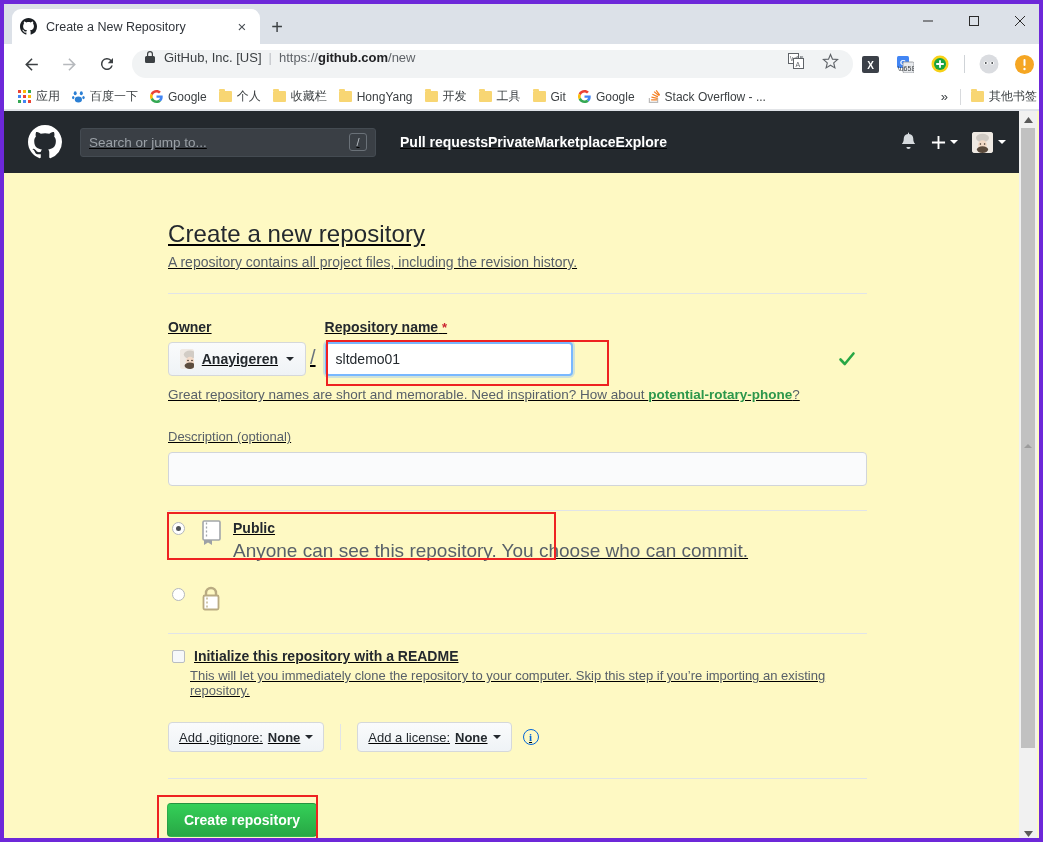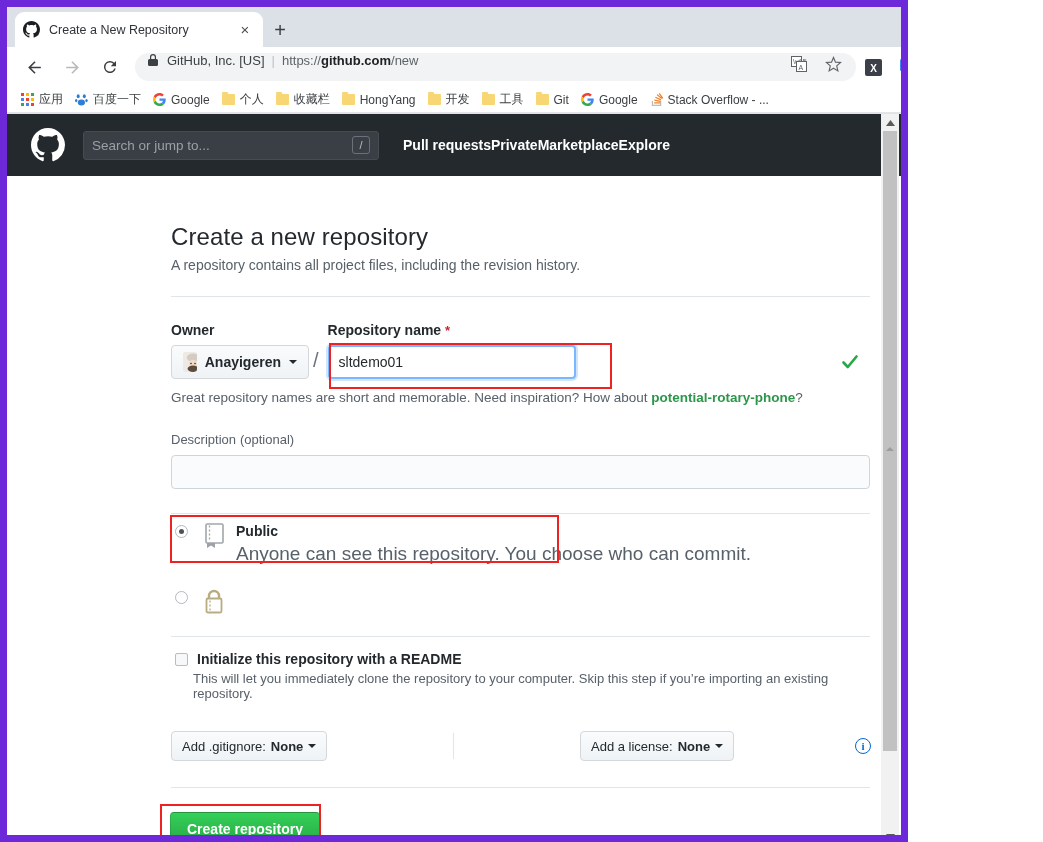--- a/index.html
+++ b/index.html
@@ -5,22 +5,22 @@
   * { box-sizing: border-box; }
   html, body {
     margin: 0; padding: 0;
     width: 1043px; height: 842px;
     overflow: hidden;
     font-family: "Liberation Sans", sans-serif;
     background: #ffffff;
   }
   #root {
     position: relative;
-    width: 908px; height: 842px;
-    border: 7px solid #6d28d9;
+    width: 1043px; height: 842px;
+    border: 4px solid #6d28d9;
     background: #dfe3e9;
     overflow: hidden;
   }
 
   
   .titlebar {
     position: absolute; left: 0; top: 0; width: 1039px; height: 40px;
     background: #dce1e8;
   }
   .tab {
@@ -103,21 +103,21 @@
     content: ''; position: absolute; left: 0; top: -2px; width: 6px; height: 2px;
     background: #f8d673; border-radius: 1px 1px 0 0;
   }
   .bm-overflow { margin-left: auto; display: flex; align-items: center; }
   .chev-more { font-size: 13px; color: #3c4043; padding: 0 8px; }
   .bm-vsep { width: 1px; height: 16px; background: #d8dadd; margin: 0 4px; }
 
   
   .viewport {
     position: absolute; left: 0; top: 107px; width: 1039px; height: 731px;
-    background: #ffffff; overflow: hidden;
+    background: #fef9c3; overflow: hidden; text-decoration: underline;
   }
 
   
   .gh-header {
     height: 62px; background: #24292e;
     display: flex; align-items: center; padding: 0 16px;
     width: 1024px;
   }
   .gh-logo { width: 34px; height: 34px; margin-left: 8px; margin-right: 18px; }
   .gh-search {
@@ -211,21 +211,21 @@
 
   .rule3 { height: 1px; background: #e1e4e8; margin: 14px 0 0 0; width: 699px; }
   .readme-row { display: flex; align-items: flex-start; margin-top: 14px; padding-left: 4px; }
   .cb {
     width: 13px; height: 13px; border: 1px solid #b9bdc2; border-radius: 2px;
     background: #f6f8fa; margin-top: 2px; flex: 0 0 auto;
   }
   .readme-title { font-size: 14px; font-weight: 600; color: #24292e; margin-left: 9px; }
   .readme-desc { font-size: 13px; color: #586069; margin: 4px 0 0 22px; }
 
-  .select-row { display: flex; align-items: center; margin-top: 30px; gap: 0; justify-content: space-between; }
+  .select-row { display: flex; align-items: center; margin-top: 24px; gap: 0; }
   .selbtn {
     height: 30px; border: 1px solid #d5d8db; border-radius: 4px;
     background: linear-gradient(#fafbfc,#eff3f6);
     display: flex; align-items: center; padding: 0 10px; gap: 5px;
     font-size: 13px; color: #24292e;
   }
   .selbtn b { font-weight: 700; }
   .sel-sep { width: 1px; height: 26px; background: #e1e4e8; margin: 0 16px; }
   .info-i {
     width: 16px; height: 16px; border-radius: 50%; border: 1.4px solid #0366d6;

